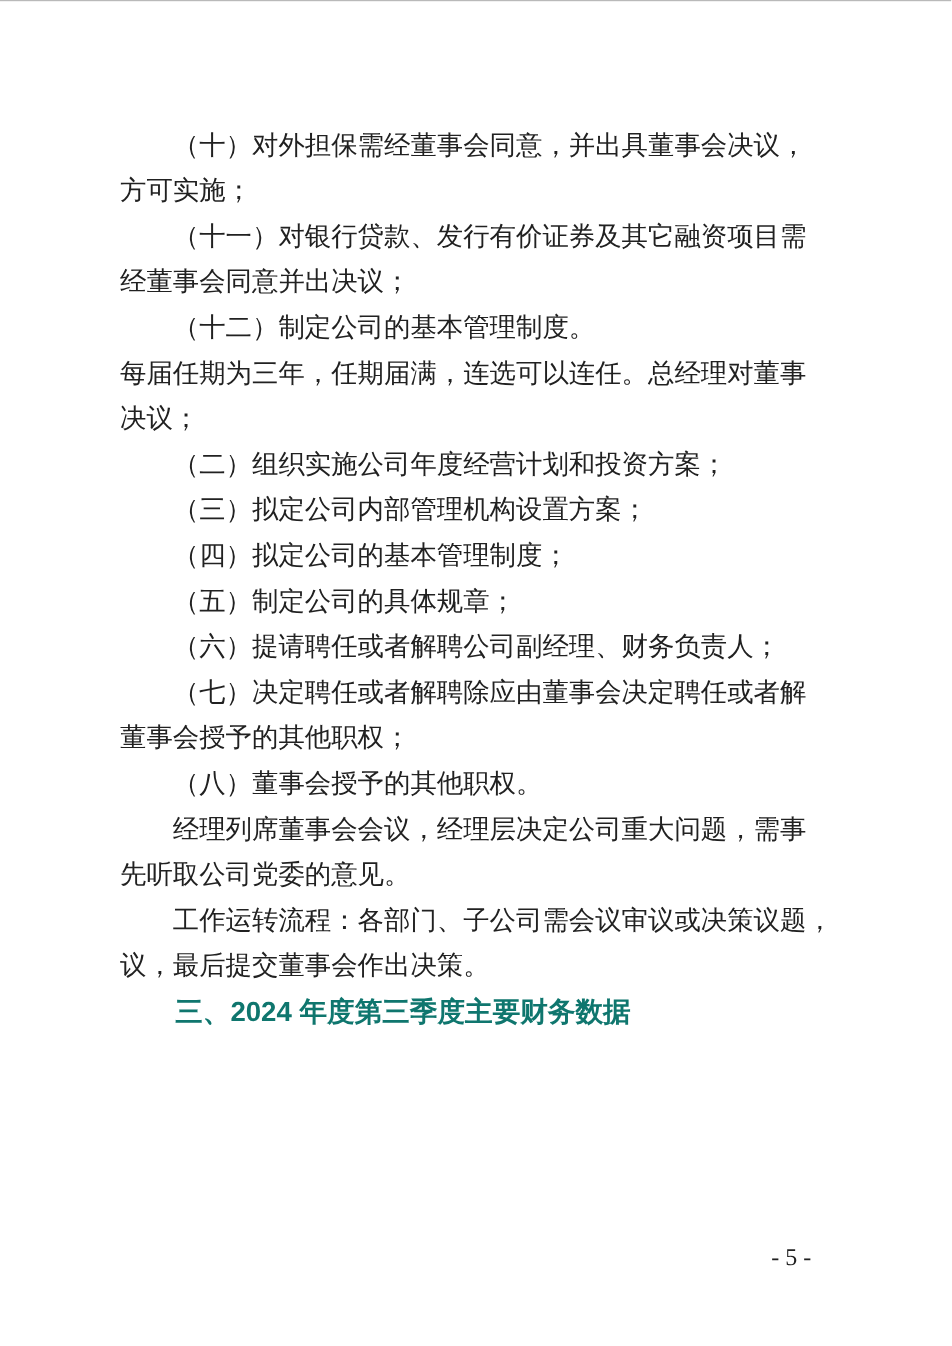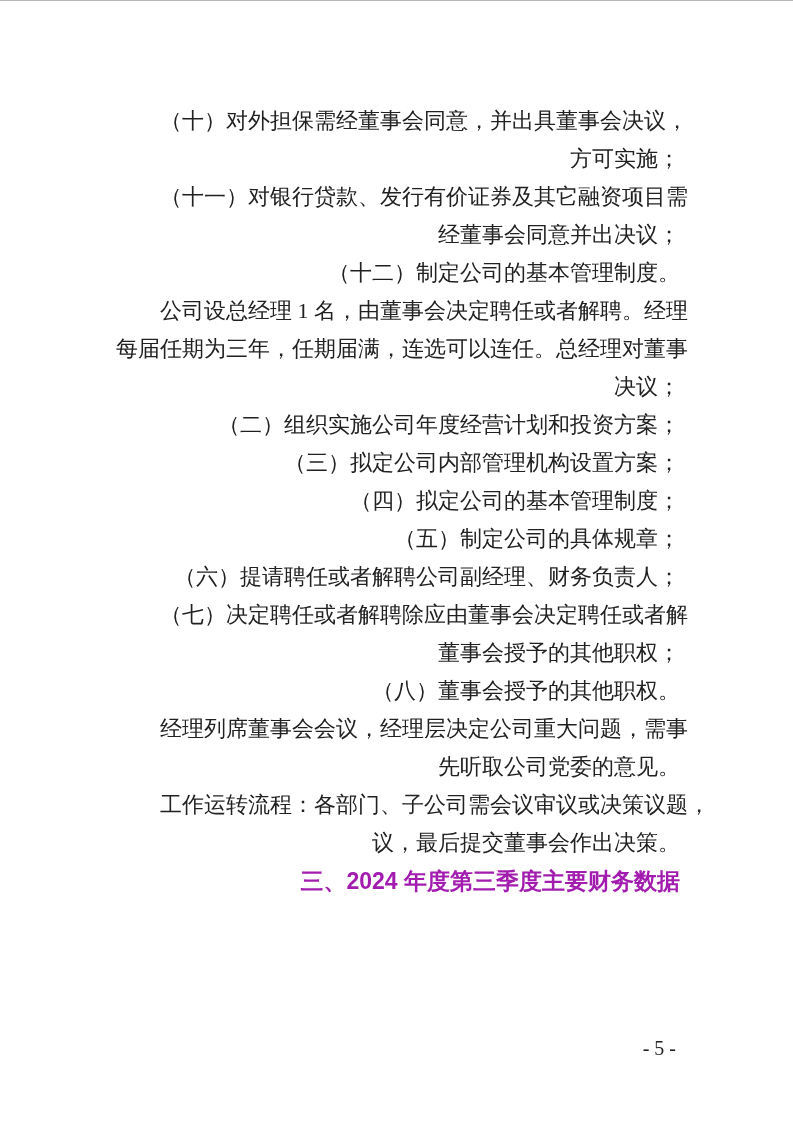--- a/index.html
+++ b/index.html
@@ -26,31 +26,30 @@
     top: 102px;
     width: 580px;
   }
   .line {
     font-family: "Liberation Serif", serif;
     font-size: 22px;
     line-height: 38px;
     height: 38px;
     color: #212121;
     white-space: nowrap;
-    text-align: right;
-    margin-left: 16px;
+    text-align: left;
   }
   .ind {
     text-indent: 2em;
   }
   .heading {
     font-family: "Liberation Sans", sans-serif;
     font-weight: 700;
     font-size: 23px;
-    color: #a21caf;
+    color: #0f766e;
   }
   .pagenum {
     position: absolute;
     top: 1036px;
     right: 117px;
     font-family: "Liberation Serif", serif;
     font-size: 20px;
     line-height: 24px;
     color: #212121;
   }
@@ -60,21 +59,20 @@
 
 <div class="page">
   <div class="scan-top-edge"></div>
 
   <div class="content">
     <div class="line ind">（十）对外担保需经董事会同意，并出具董事会决议，</div>
     <div class="line">方可实施；</div>
     <div class="line ind">（十一）对银行贷款、发行有价证券及其它融资项目需</div>
     <div class="line">经董事会同意并出决议；</div>
     <div class="line ind">（十二）制定公司的基本管理制度。</div>
-    <div class="line ind">公司设总经理 1 名，由董事会决定聘任或者解聘。经理</div>
     <div class="line">每届任期为三年，任期届满，连选可以连任。总经理对董事</div>
     <div class="line">决议；</div>
     <div class="line ind">（二）组织实施公司年度经营计划和投资方案；</div>
     <div class="line ind">（三）拟定公司内部管理机构设置方案；</div>
     <div class="line ind">（四）拟定公司的基本管理制度；</div>
     <div class="line ind">（五）制定公司的具体规章；</div>
     <div class="line ind">（六）提请聘任或者解聘公司副经理、财务负责人；</div>
     <div class="line ind">（七）决定聘任或者解聘除应由董事会决定聘任或者解</div>
     <div class="line">董事会授予的其他职权；</div>
     <div class="line ind">（八）董事会授予的其他职权。</div>

